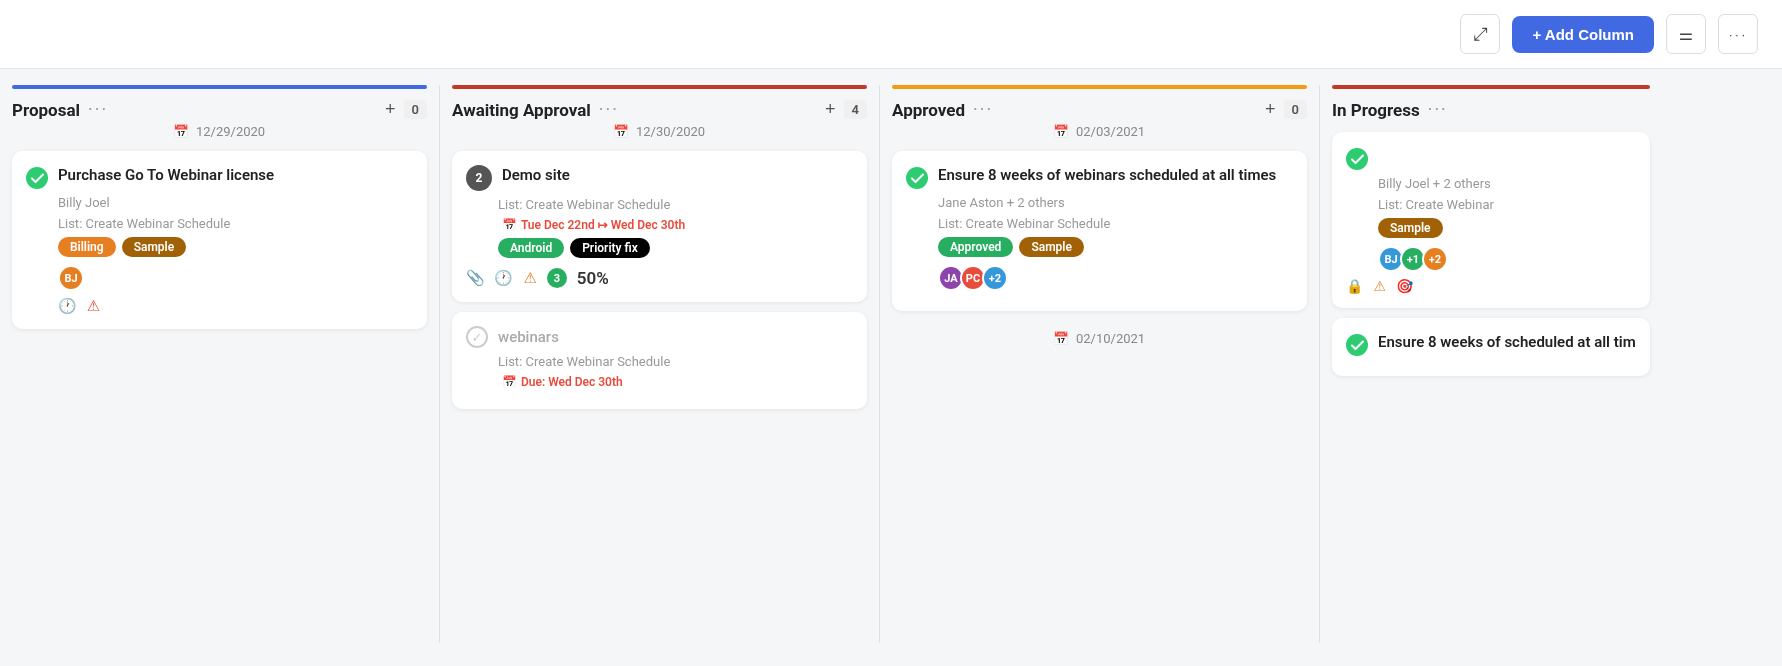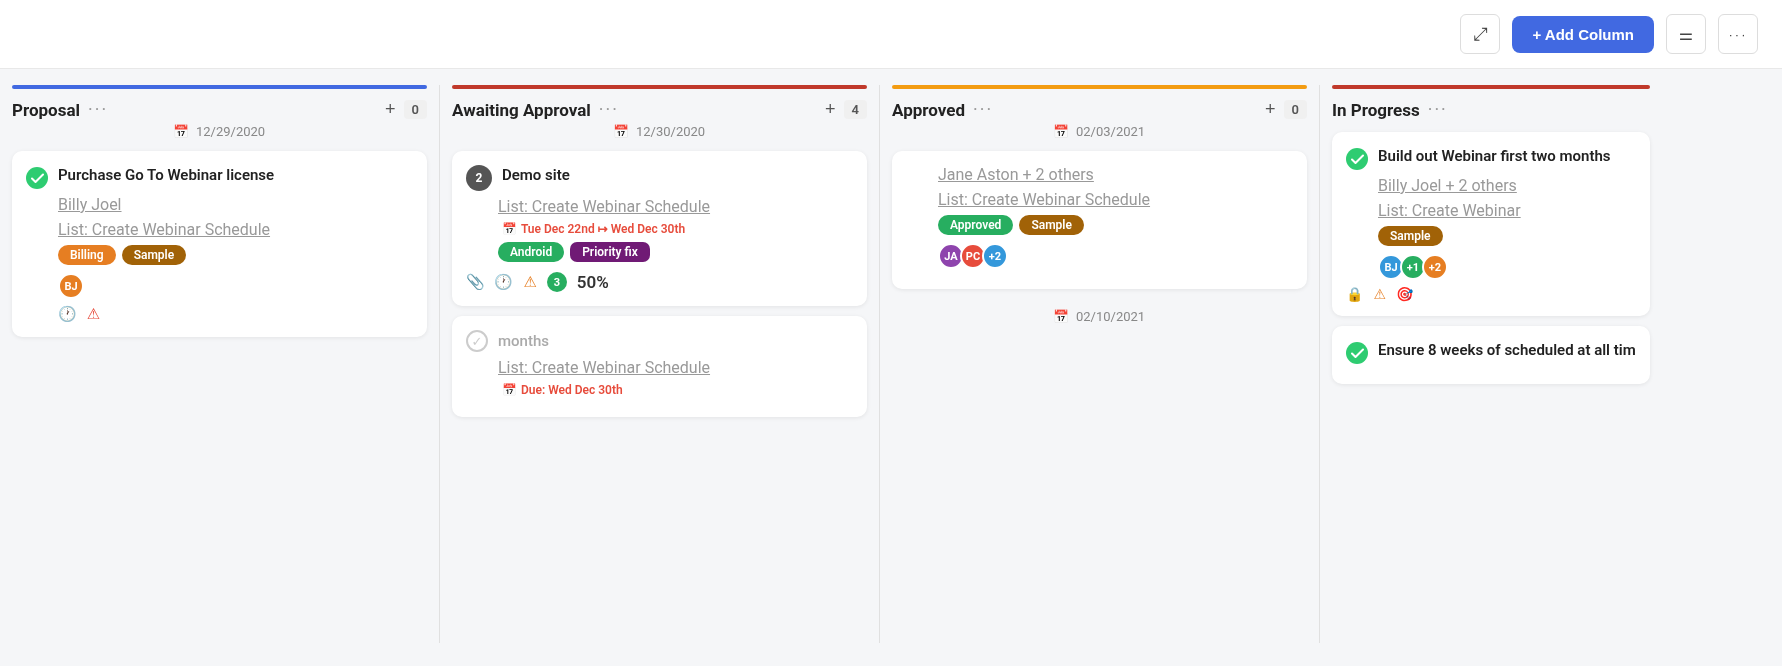--- a/index.html
+++ b/index.html
@@ -130,25 +130,24 @@
     .check-circle-green svg { width: 13px; height: 13px; }
 
     .card-title {
       font-size: 15px;
       font-weight: 600;
       color: #222;
       line-height: 1.4;
     }
 
     .card-sub {
-      font-size: 16px;
+      font-size: 13px;
       color: #999;
       margin-bottom: 6px;
       padding-left: 32px;
-      text-decoration: underline;
     }
 
     .tag-row {
       display: flex;
       gap: 6px;
       flex-wrap: wrap;
       padding-left: 32px;
       margin-bottom: 8px;
     }
 
@@ -156,21 +155,21 @@
       border-radius: 20px;
       padding: 3px 12px;
       font-size: 12px;
       font-weight: 600;
       color: #fff;
     }
 
     .tag-billing { background: #e67e22; }
     .tag-sample { background: #a16207; }
     .tag-android { background: #27ae60; }
-    .tag-priority { background: #701a75; border-radius: 7px; }
+    .tag-priority { background: #000000; }
     .tag-approved { background: #27ae60; }
 
     .avatar {
       width: 26px; height: 26px;
       border-radius: 50%;
       display: inline-flex; align-items: center; justify-content: center;
       font-size: 11px;
       font-weight: 700;
       color: #fff;
       border: 2px solid #fff;
@@ -367,21 +366,21 @@
         <span class="footer-icon">🕐</span>
         <span class="footer-icon footer-icon-orange">⚠</span>
         <div class="comment-badge">3</div>
         <span class="progress-text">50%</span>
       </div>
     </div>
 
     <div class="subtask-card">
       <div class="subtask-title-row">
         <div class="circle-check-outline">✓</div>
-        <span class="subtask-title">months</span>
+        <span class="subtask-title">webinars</span>
       </div>
       <div class="card-sub" style="padding-left:32px; margin-top:6px;">List: Create Webinar Schedule</div>
       <div class="date-red" style="color:#e74c3c;">
         <span>📅</span>
         <span>Due: Wed Dec 30th</span>
       </div>
     </div>
   </div>
 
   <div class="column-wrapper">
@@ -391,20 +390,28 @@
       <span class="col-dots">···</span>
       <button class="col-add">+</button>
       <span class="col-count">0</span>
     </div>
     <div class="date-row">
       <span>📅</span>
       <span>02/03/2021</span>
     </div>
 
     <div class="card">
+      <div class="card-title-row">
+        <div class="check-circle-green">
+          <svg viewBox="0 0 13 10" fill="none">
+              <path d="M1 5l3.5 3.5L12 1" stroke="#fff" stroke-width="2" stroke-linecap="round" stroke-linejoin="round"></path>
+            </svg>
+        </div>
+        <span class="card-title">Ensure 8 weeks of webinars scheduled at all times</span>
+      </div>
       <div class="card-sub">Jane Aston + 2 others</div>
       <div class="card-sub">List: Create Webinar Schedule</div>
       <div class="tag-row">
         <span class="tag tag-approved">Approved</span>
         <span class="tag tag-sample">Sample</span>
       </div>
       <div class="avatar-row">
         <div class="avatar" style="background:#8e44ad;">JA</div>
         <div class="avatar" style="background:#e74c3c;">PC</div>
         <div class="avatar" style="background:#3498db;">+2</div>
@@ -424,21 +431,20 @@
       <span class="col-dots">···</span>
     </div>
 
     <div class="card" style="margin-top:12px;">
       <div class="card-title-row">
         <div class="check-circle-green">
           <svg viewBox="0 0 13 10" fill="none">
               <path d="M1 5l3.5 3.5L12 1" stroke="#fff" stroke-width="2" stroke-linecap="round" stroke-linejoin="round"></path>
             </svg>
         </div>
-        <span class="card-title">Build out Webinar first two months</span>
       </div>
       <div class="card-sub">Billy Joel + 2 others</div>
       <div class="card-sub">List: Create Webinar</div>
       <div class="tag-row">
         <span class="tag tag-sample">Sample</span>
       </div>
       <div class="avatar-row">
         <div class="avatar" style="background:#3498db;">BJ</div>
         <div class="avatar" style="background:#27ae60;">+1</div>
         <div class="avatar" style="background:#e67e22;">+2</div>

